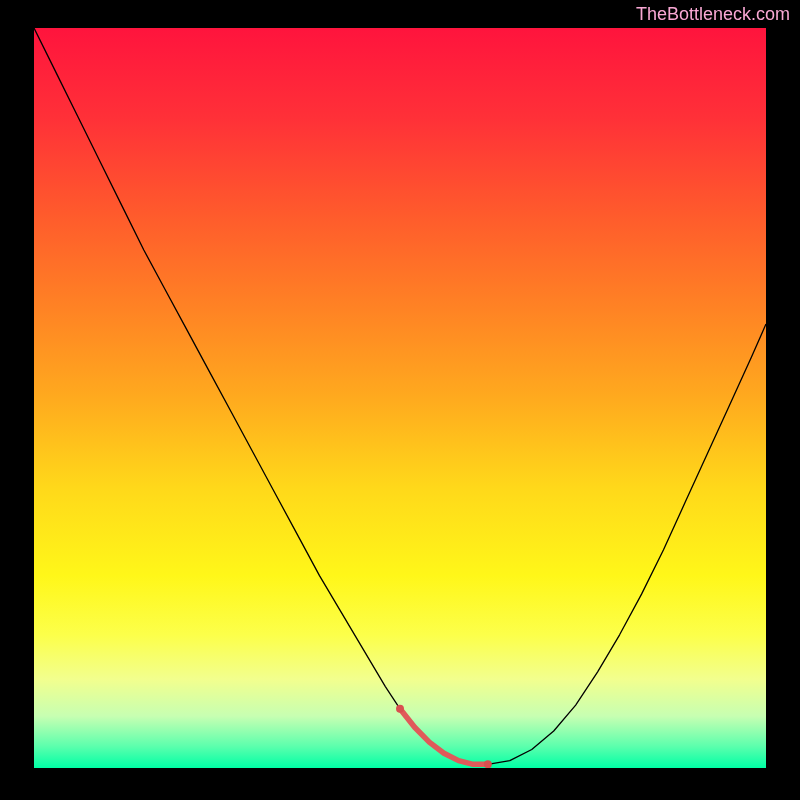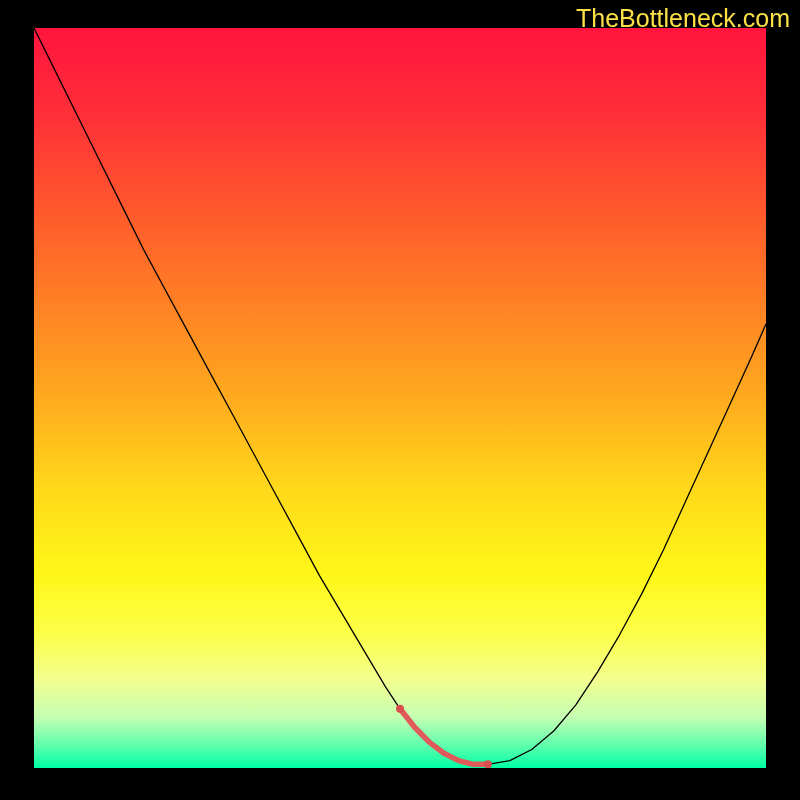--- a/index.html
+++ b/index.html
@@ -14,23 +14,23 @@
     position: relative;
     width: 800px;
     height: 800px;
     background: #000000;
   }
   .watermark {
     position: absolute;
     top: 4px;
     right: 10px;
     font-family: Arial, Helvetica, sans-serif;
-    font-size: 25px;
+    font-size: 18px;
     font-weight: 500;
-    color: #fde047;
+    color: #f9a8d4;
     letter-spacing: 0px;
     z-index: 10;
   }
   .plot {
     position: absolute;
     left: 34px;
     top: 28px;
     width: 732px;
     height: 740px;
   }

